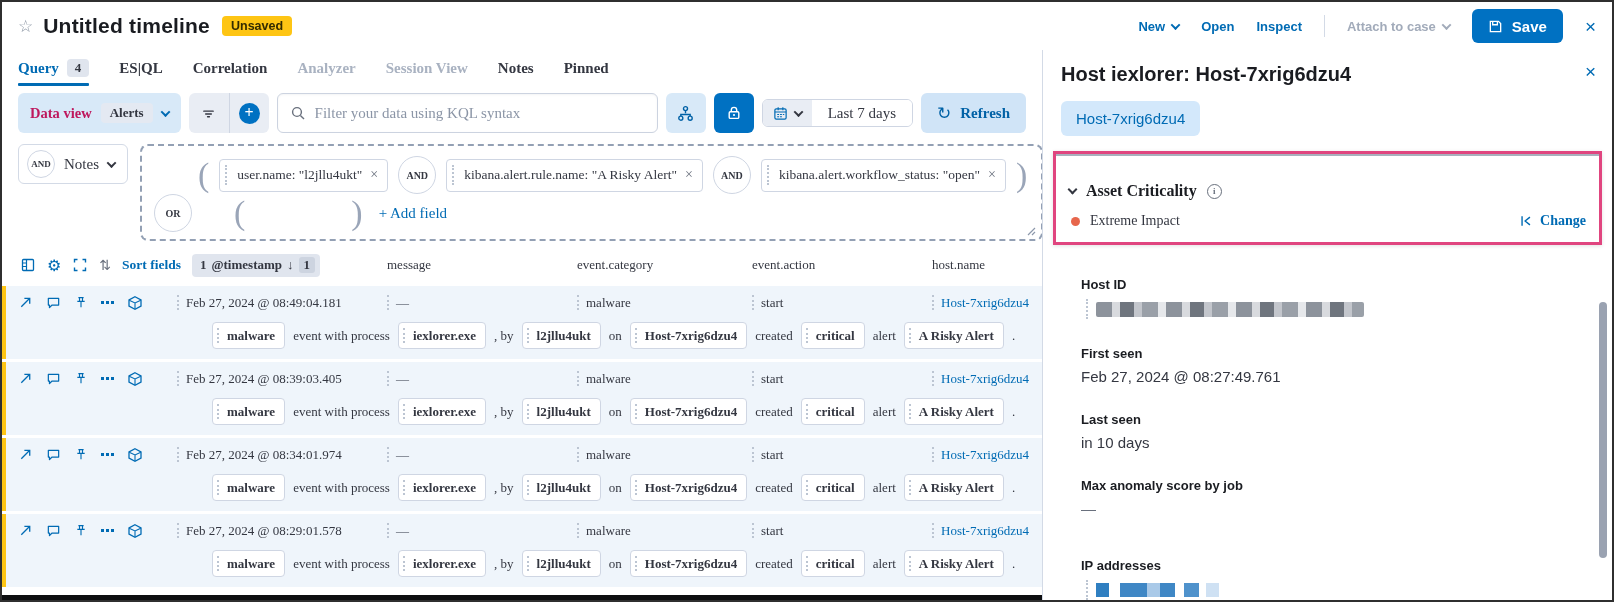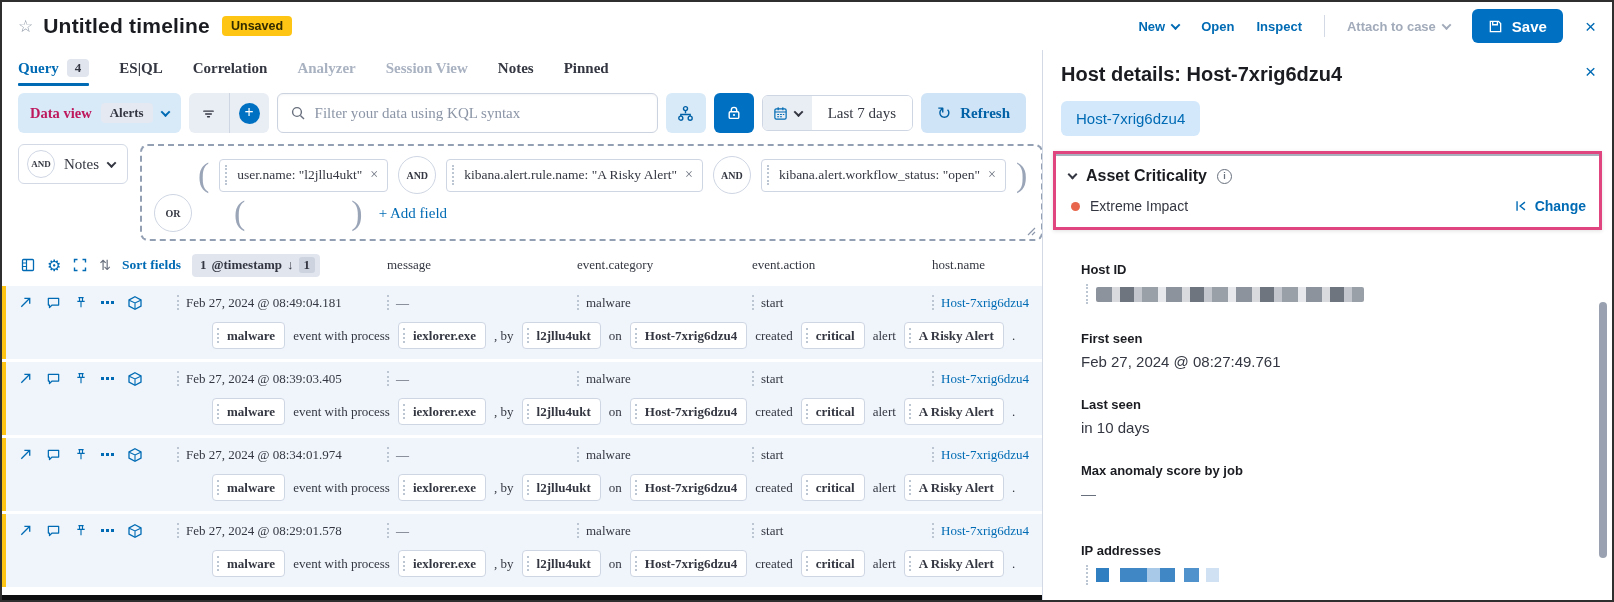--- a/index.html
+++ b/index.html
@@ -40,21 +40,21 @@
   .icon-group { background:#e9edf4; border-radius:6px; height:40px; display:flex; align-items:center; }
   .icon-group .seg { width:40px; height:40px; display:flex; align-items:center; justify-content:center; cursor:pointer; }
   .icon-group .seg + .seg { border-left:1px solid #cfd6e3; }
   .plus-circle { width:21px; height:21px; border-radius:50%; background:#0071c2; color:#fff; display:flex; align-items:center; justify-content:center; font-size:16px; font-weight:600; line-height:1; }
   .search { flex:1; height:40px; background:#fff; border:1px solid #ccd3e0; border-radius:6px; display:flex; align-items:center; gap:9px; padding:0 12px; box-shadow:inset 0 1px 2px rgba(100,110,130,.08); }
   .search input { border:none; outline:none; flex:1; font-size:15px; color:#343741; font-family:inherit; background:transparent; }
   .search input::placeholder { color:#8b95a6; }
   .sq-btn { width:40px; height:40px; border-radius:6px; display:flex; align-items:center; justify-content:center; cursor:pointer; border:none; }
   .btn-sitemap { background:#d8e9f8; color:#0061a6; }
   .btn-lock { background:#0071c2; color:#fff; }
-  .datepicker { height:36px; border:1px solid #cfd6e3; border-radius:6px; display:flex; overflow:hidden; cursor:pointer; }
+  .datepicker { height:28px; border:1px solid #cfd6e3; border-radius:6px; display:flex; overflow:hidden; cursor:pointer; }
   .dp-left { background:#e9edf4; display:flex; align-items:center; gap:7px; padding:0 10px; color:#006bb4; }
   .dp-left .chev { color:#343741; }
   .dp-right { background:#fff; display:flex; align-items:center; padding:0 16px; font-size:15px; color:#343741; }
   .btn-refresh { height:40px; background:#d0e4f7; border:none; border-radius:6px; display:flex; align-items:center; gap:9px; padding:0 16px; color:#0061a6; font-size:15px; font-weight:600; cursor:pointer; font-family:inherit; }
   .refresh-glyph { font-size:17px; font-weight:400; }
 
   
   .filterbar { display:flex; gap:12px; padding:11px 16px 0; align-items:flex-start; flex:0 0 auto; }
   .filter-btn { height:40px; border:1px solid #d3dae6; border-radius:6px; background:#fff; display:flex; align-items:center; gap:9px; padding:0 12px 0 8px; cursor:pointer; color:#343741; font-size:15px; }
   .op-circle { width:28px; height:28px; border:1px solid #cfd6e3; border-radius:50%; background:#fff; display:flex; align-items:center; justify-content:center; font-size:9px; font-weight:700; color:#343741; flex:0 0 auto; }
@@ -100,21 +100,21 @@
   .sseg { white-space:nowrap; }
 
   .bottom-fill { flex:1; background:#0d0e10; margin-top:8px; }
 
   
   .panel { flex:1; border-left:1px solid #d3dae6; position:relative; padding:13px 20px 0 18px; min-width:0; }
   .panel-close { position:absolute; top:12px; right:16px; }
   .p-title { font-size:20px; font-weight:700; color:#1a1c21; }
   .host-chip { display:inline-block; margin-top:15px; background:#d3e8fb; color:#006bb4; font-size:15px; font-weight:500; border-radius:6px; padding:9px 15px; cursor:pointer; }
   .asset-box { margin:15px -10px 0 -8px; border:3px solid #e0457f; background:#fff; box-shadow:0 1px 4px rgba(0,0,0,.12); }
-  .asset-inner { border-top:2px solid #a8b0bd; padding:11px 13px 13px; }
+  .asset-inner { border-top:2px solid #a8b0bd; padding:26px 13px 13px;font-family:Liberation Serif, serif; }
   .asset-head { display:flex; align-items:center; gap:10px; }
   .asset-head .chev { color:#343741; transform:rotate(45deg); margin-top:-4px; cursor:pointer; }
   .asset-title { font-size:16px; font-weight:700; color:#1a1c21; }
   .info-i { width:15px; height:15px; border:1.3px solid #69707d; border-radius:50%; color:#69707d; font-size:9px; font-weight:700; display:flex; align-items:center; justify-content:center; cursor:pointer; }
   .asset-row { display:flex; align-items:center; justify-content:space-between; margin-top:13px; padding-left:2px; }
   .asset-val { display:flex; align-items:center; gap:10px; font-size:14px; color:#343741; }
   .crit-dot { width:9px; height:9px; border-radius:50%; background:#e7664c; }
   .change-link { display:flex; align-items:center; gap:7px; color:#006bb4; font-size:14px; font-weight:600; cursor:pointer; }
 
   .fields { margin-top:32px; display:flex; flex-direction:column; gap:27px;margin-left:20px; }
@@ -660,21 +660,21 @@
           </div>
         </div>
 
       </div>
 
       <div class="bottom-fill"></div>
     </div>
 
     <aside class="panel">
       <span class="x-close panel-close">×</span>
-      <div class="p-title">Host details: Host-7xrig6dzu4</div>
+      <div class="p-title">Host iexlorer: Host-7xrig6dzu4</div>
       <span class="host-chip">Host-7xrig6dzu4</span>
 
       <div class="asset-box">
         <div class="asset-inner">
           <div class="asset-head">
             <span class="chev"></span>
             <span class="asset-title">Asset Criticality</span>
             <span class="info-i">i</span>
           </div>
           <div class="asset-row">

